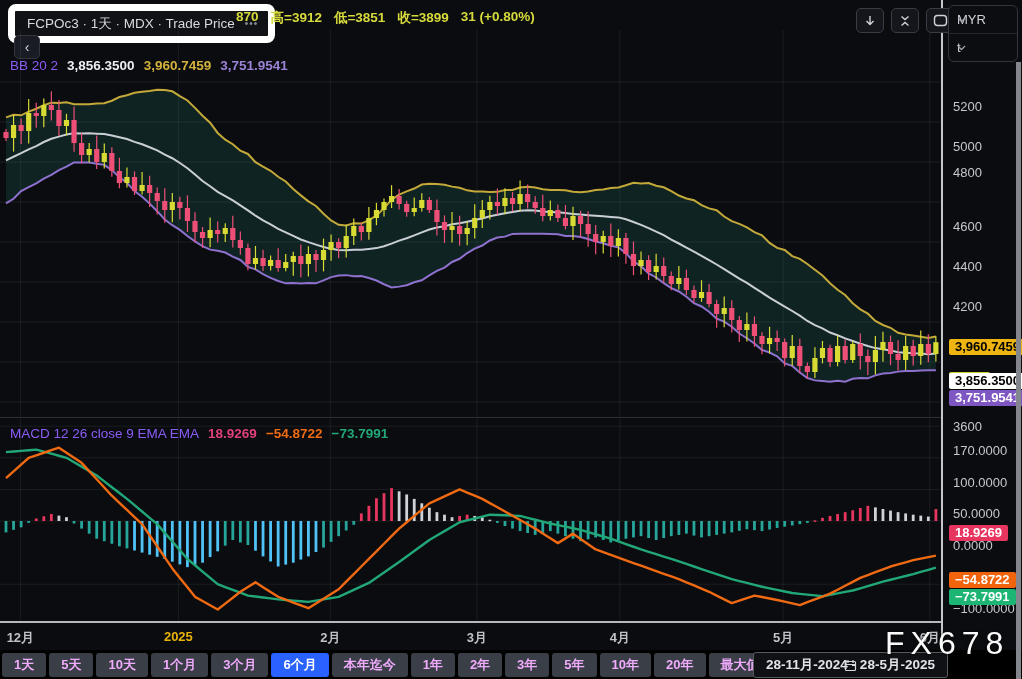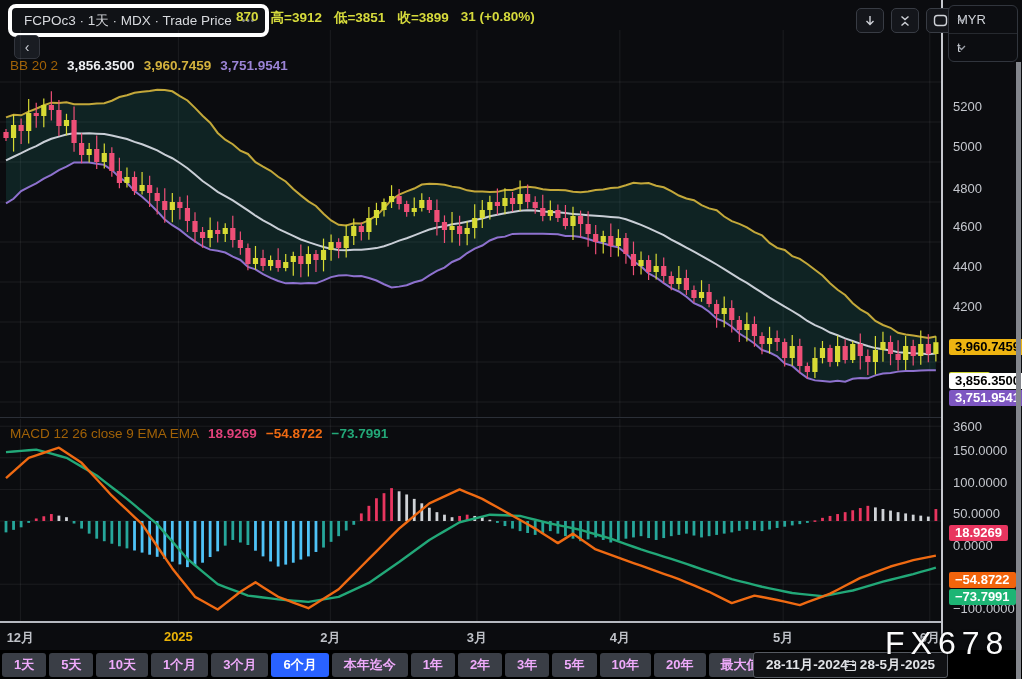--- a/index.html
+++ b/index.html
@@ -5,33 +5,33 @@
   html,body{margin:0;padding:0;background:#000;}
   #app{
     position:relative;width:1022px;height:679px;overflow:hidden;
     background:#0b0c0f;font-family:"Liberation Sans",sans-serif;
     -webkit-font-smoothing:antialiased;color:#d1d4dc;
   }
   .abs{position:absolute;}
   
   #symbol-tab{
     left:8px;top:4px;height:25px;display:flex;align-items:center;gap:10px;
-    padding:0 10px 0 12px;border:4px solid #ffffff;border-radius:8px;
+    padding:0 10px 0 12px;border:7px solid #ffffff;border-radius:8px;
     background:#101216;font-size:13.5px;color:#d8dade;white-space:nowrap;
   }
   #tab-more{color:#8b8f98;font-size:10px;letter-spacing:1px;}
   #ohlc-row{left:236px;top:9px;display:flex;gap:12px;font-size:13.5px;font-weight:700;white-space:nowrap;}
   #back-btn{
     left:14px;top:35px;width:24px;height:22px;border:1px solid #33363e;border-radius:5px;
     background:#191c22;color:#cfd2d8;display:flex;align-items:center;justify-content:center;
     font-size:14px;line-height:1;
   }
   #bb-legend{left:10px;top:58px;display:flex;gap:9px;font-size:13.5px;font-weight:700;white-space:nowrap;}
   #macd-legend{left:10px;top:426px;display:flex;gap:9px;font-size:13.5px;font-weight:700;white-space:nowrap;z-index:5;justify-content:flex-end;}
-  .lg-name{color:#a16207;font-weight:400;}
+  .lg-name{color:#8b5cf6;font-weight:400;}
   
   #sep-panes{left:0;top:417px;width:941px;height:1px;background:#2b2f37;}
   #sep-axis{left:0;top:621px;width:941px;height:2px;background:#b6b9c0;z-index:4;}
   #vline-axis{left:941px;top:0;width:2px;height:651px;background:#c6c8ce;z-index:6;}
   
   #right-panel{left:943px;top:0;width:79px;height:679px;background:#0b0c0f;z-index:3;margin-top:24px;}
   #currency-box{left:948px;top:5px;width:68px;height:55px;border:1px solid #31353d;border-radius:6px;z-index:7;background:#0c0d11;}
   .cur-row{height:27px;display:flex;align-items:center;justify-content:space-between;padding:0 8px;font-size:13px;color:#cfd2d8;}
   .cur-div{height:1px;background:#26292f;margin:0;}
   .ptick{position:absolute;left:10px;font-size:13px;color:#c4c7cd;transform:translateY(-50%);white-space:nowrap;}
@@ -503,26 +503,26 @@
     <span id="mc-h" style="color: rgb(224, 65, 122);">18.9269</span>
     <span id="mc-m" style="color: rgb(239, 106, 18);">−54.8722</span>
     <span id="mc-s" style="color: rgb(35, 168, 120);">−73.7991</span>
   </div>
 
   <div id="sep-axis" class="abs"></div>
 
   <div id="right-panel" class="abs">
       <div class="ptick" style="top: 82px;">5200</div>
       <div class="ptick" style="top: 122px;">5000</div>
-      <div class="ptick" style="top: 164px;">4800</div>
+      <div class="ptick" style="top: 148px;">4800</div>
       <div class="ptick" style="top: 202px;">4600</div>
       <div class="ptick" style="top: 242px;">4400</div>
       <div class="ptick" style="top: 282px;">4200</div>
       <div class="ptick" style="top: 402px;">3600</div>
-      <div class="ptick" style="top: 426.2px;">150.0000</div>
+      <div class="ptick" style="top: 426.2px;">170.0000</div>
       <div class="ptick" style="top: 457.8px;">100.0000</div>
       <div class="ptick" style="top: 489.4px;">50.0000</div>
       <div class="ptick" style="top: 521px;">0.0000</div>
       <div class="ptick" style="top: 584.2px;">−100.0000</div>
       <div class="pbadge" style="top: 322.609px; background: rgb(238, 180, 17); color: rgb(0, 0, 0);">3,960.7459</div>
       <div class="pbadge" style="top: 356px; background: rgb(205, 212, 49); color: #404040; font-style: italic;">3899</div>
       <div class="pbadge" style="top: 356.609px; background: rgb(255, 255, 255); color: rgb(0, 0, 0);">3,856.3500</div>
       <div class="pbadge" style="top: 373.609px; background: rgb(126, 87, 194); color: rgb(255, 255, 255);">3,751.9541</div>
       <div class="pbadge" style="top: 509.038px; background: rgb(232, 53, 95); color: rgb(255, 255, 255);">18.9269</div>
       <div class="pbadge" style="top: 555.679px; background: rgb(242, 100, 12); color: rgb(255, 255, 255);">−54.8722</div>

